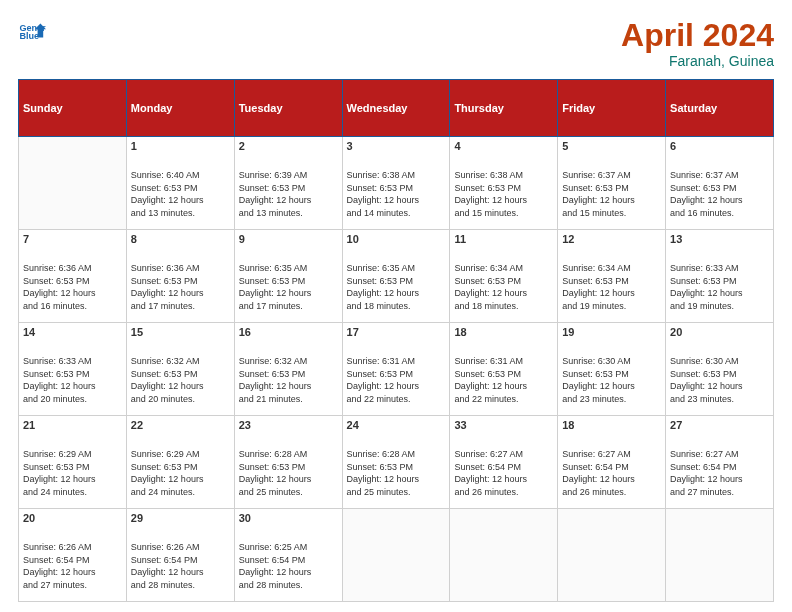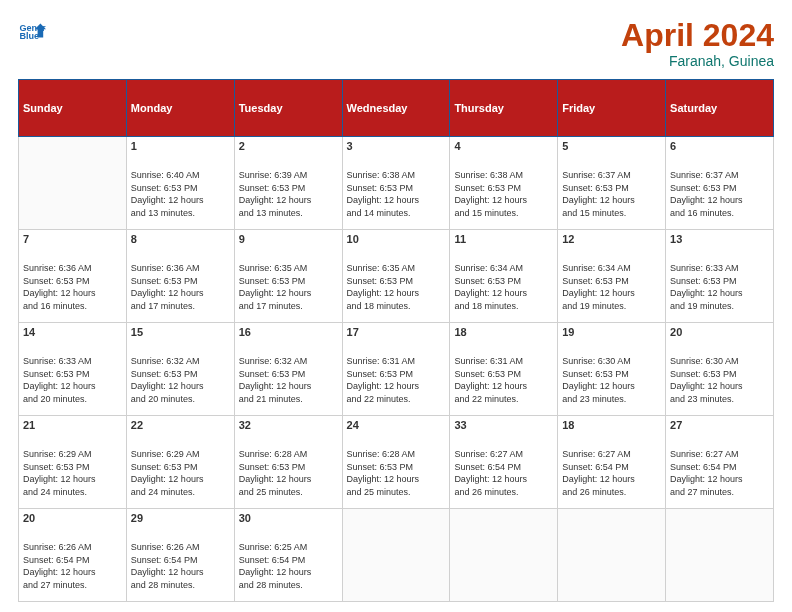--- a/index.html
+++ b/index.html
@@ -272,21 +272,21 @@
 and 24 minutes.</div>
           </td>
           <td>
             <span class="day-num">22</span>
             <div class="cell-info" style="white-space: pre-line;">Sunrise: 6:29 AM
 Sunset: 6:53 PM
 Daylight: 12 hours
 and 24 minutes.</div>
           </td>
           <td>
-            <span class="day-num">32</span>
+            <span class="day-num">23</span>
             <div class="cell-info" style="white-space: pre-line;">Sunrise: 6:28 AM
 Sunset: 6:53 PM
 Daylight: 12 hours
 and 25 minutes.</div>
           </td>
           <td>
             <span class="day-num">24</span>
             <div class="cell-info" style="white-space: pre-line;">Sunrise: 6:28 AM
 Sunset: 6:53 PM
 Daylight: 12 hours

